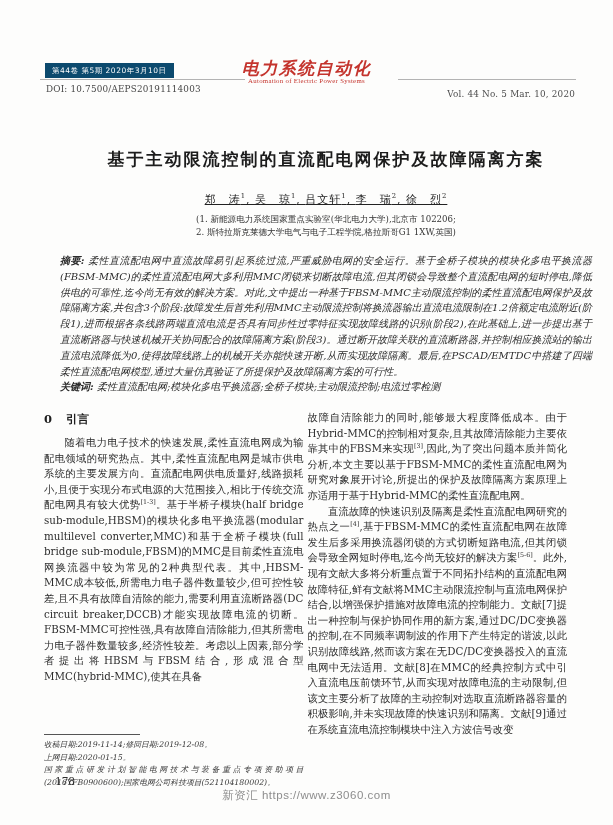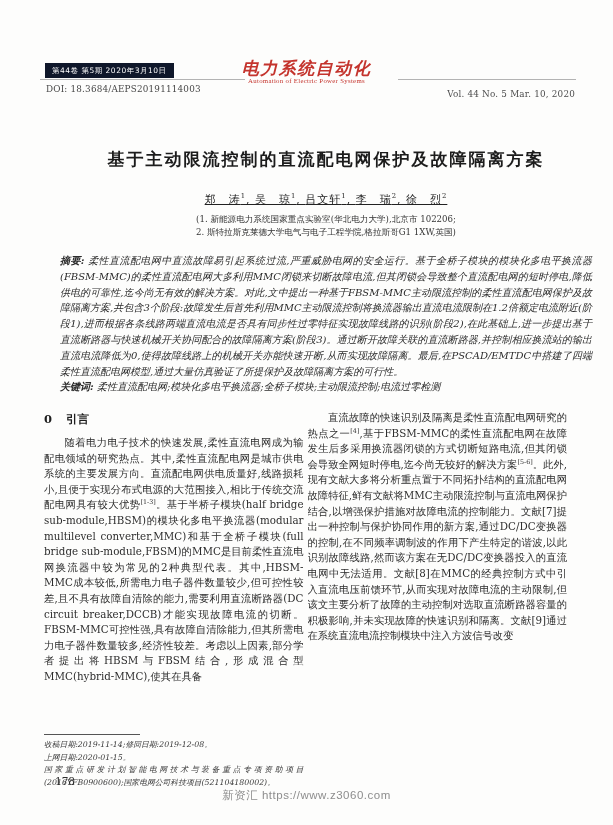--- a/index.html
+++ b/index.html
@@ -7,21 +7,21 @@
     position:relative; width:613px; height:825px; margin:0 auto;
     background:#fdfdfc; overflow:hidden;
     font-family:"DejaVu Serif", serif; color:#2e2e2e;
     -webkit-font-smoothing:antialiased;
   }
   sup { font-size:0.62em; vertical-align:super; line-height:0; }
 
   
   .issue-badge {
     position:absolute; left:45px; top:63px;
-    background:#0f172a; color:#fdfdfd;
+    background:#0c4a6e; color:#fdfdfd;
     font-size:7.5px; letter-spacing:0.5px; padding:3px 7px 2px 7px;
     font-family:"DejaVu Sans", sans-serif;
   }
   .doi {
     position:absolute; left:46px; top:84px;
     font-size:8.8px; color:#474747; letter-spacing:0.2px;
   }
   .hline { position:absolute; top:79px; height:1px; background:#b3b3b3; }
   .hline.left  { left:40px;  width:205px; }
   .hline.right { left:398px; width:178px; }
@@ -102,21 +102,21 @@
     font-family:Liberation Sans, sans-serif; font-size:11.5px;
     color:#8d8d8d; letter-spacing:0.5px;
   }
 </style>
 </head>
 <body>
 
 <div class="page">
 
   <div class="issue-badge">第44卷 第5期 2020年3月10日</div>
-  <div class="doi">DOI: 18.3684/AEPS20191114003</div>
+  <div class="doi">DOI: 10.7500/AEPS20191114003</div>
   <div class="hline left"></div>
   <div class="hline right"></div>
   <div class="logo-cn">电力系统自动化</div>
   <div class="logo-en">Automation of Electric Power Systems</div>
   <div class="vol-info">Vol. 44 No. 5 Mar. 10, 2020</div>
 
   <div class="main">
     <div class="title">基于主动限流控制的直流配电网保护及故障隔离方案</div>
 
     <div class="authors"><span>郑　涛<sup>1</sup></span>, <span>吴　琼<sup>1</sup></span>, <span>吕文轩<sup>1</sup></span>, <span>李　瑞<sup>2</sup></span>, <span>徐　烈<sup>2</sup></span></div>
@@ -143,20 +143,21 @@
         <span class="num">0</span><span>引言</span>
       </div>
       <p class="ind">随着电力电子技术的快速发展,柔性直流电网成为输配电领域的研究热点。其中,柔性直流配电网是城市供电系统的主要发展方向。直流配电网供电质量好,线路损耗小,且便于实现分布式电源的大范围接入,相比于传统交流配电网具有较大优势<sup>[1-3]</sup>。基于半桥子模块(half bridge sub-module,HBSM)的模块化多电平换流器(modular multilevel converter,MMC)和基于全桥子模块(full bridge sub-module,FBSM)的MMC是目前柔性直流电网换流器中较为常见的2种典型代表。其中,HBSM-MMC成本较低,所需电力电子器件数量较少,但可控性较差,且不具有故障自清除的能力,需要利用直流断路器(DC circuit breaker,DCCB)才能实现故障电流的切断。FBSM-MMC可控性强,具有故障自清除能力,但其所需电力电子器件数量较多,经济性较差。考虑以上因素,部分学者提出将HBSM与FBSM结合,形成混合型MMC(hybrid-MMC),使其在具备</p>
       <div class="footnote">
         <div>收稿日期:2019-11-14;修回日期:2019-12-08。</div>
         <div>上网日期:2020-01-15。</div>
         <div>国家重点研发计划智能电网技术与装备重点专项资助项目(2016YFB0900600);国家电网公司科技项目(521104180002)。</div>
       </div>
     </div>
     <div class="col">
+      <p>故障自清除能力的同时,能够最大程度降低成本。由于Hybrid-MMC的控制相对复杂,且其故障清除能力主要依靠其中的FBSM来实现<sup>[3]</sup>,因此,为了突出问题本质并简化分析,本文主要以基于FBSM-MMC的柔性直流配电网为研究对象展开讨论,所提出的保护及故障隔离方案原理上亦适用于基于Hybrid-MMC的柔性直流配电网。</p>
       <p class="ind">直流故障的快速识别及隔离是柔性直流配电网研究的热点之一<sup>[4]</sup>,基于FBSM-MMC的柔性直流配电网在故障发生后多采用换流器闭锁的方式切断短路电流,但其闭锁会导致全网短时停电,迄今尚无较好的解决方案<sup>[5-6]</sup>。此外,现有文献大多将分析重点置于不同拓扑结构的直流配电网故障特征,鲜有文献将MMC主动限流控制与直流电网保护结合,以增强保护措施对故障电流的控制能力。文献[7]提出一种控制与保护协同作用的新方案,通过DC/DC变换器的控制,在不同频率调制波的作用下产生特定的谐波,以此识别故障线路,然而该方案在无DC/DC变换器投入的直流电网中无法适用。文献[8]在MMC的经典控制方式中引入直流电压前馈环节,从而实现对故障电流的主动限制,但该文主要分析了故障的主动控制对选取直流断路器容量的积极影响,并未实现故障的快速识别和隔离。文献[9]通过在系统直流电流控制模块中注入方波信号改变</p>
     </div>
   </div>
 
   <div class="page-num">178</div>
   <div class="watermark">新资汇 https://www.z3060.com</div>
 
 </div>
 
 </body></html>

